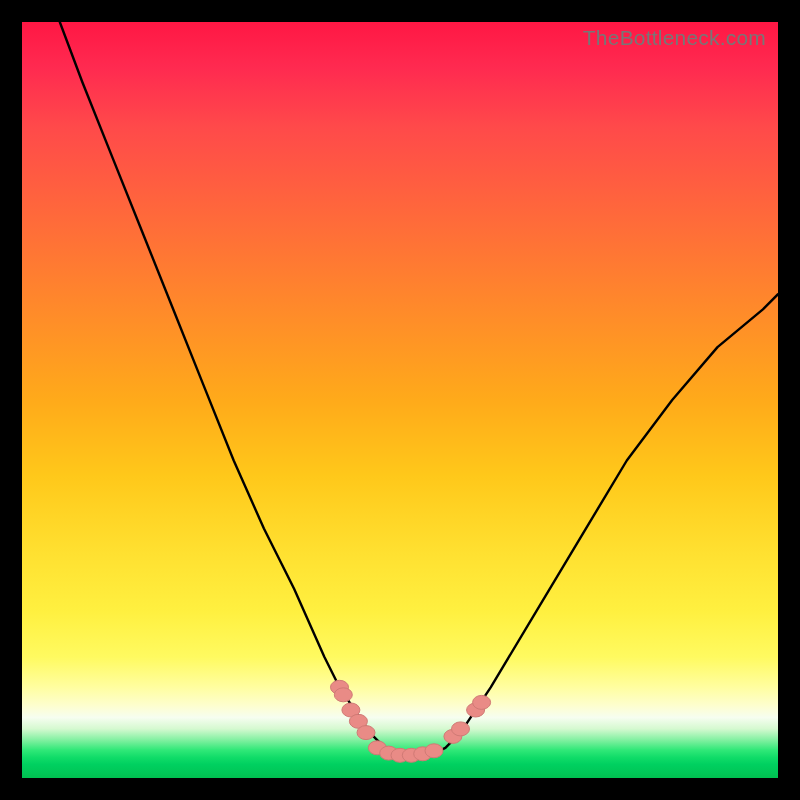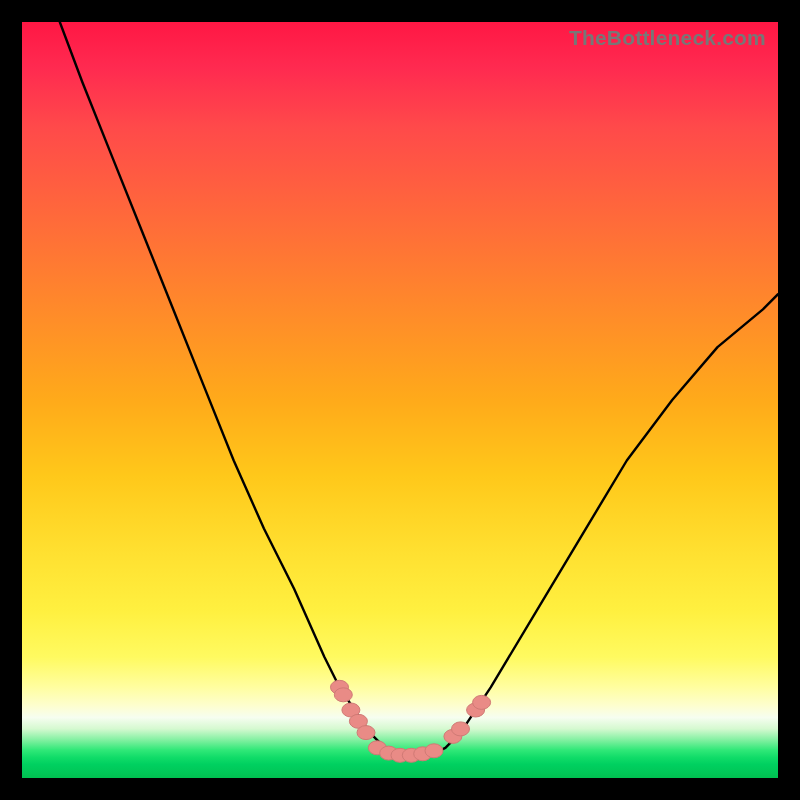--- a/index.html
+++ b/index.html
@@ -47,21 +47,21 @@
       #00c858 99.2%,
       #00c050 100%
     );
   }
   .watermark {
     position: absolute;
     top: 4px;
     right: 12px;
     color: #777;
     font-size: 21px;
-    font-weight: 700;
+    font-weight: 400;
     letter-spacing: 0.2px;
     user-select: none;
   }
   svg.overlay {
     position: absolute;
     left: 0;
     top: 0;
     width: 756px;
     height: 756px;
   }

